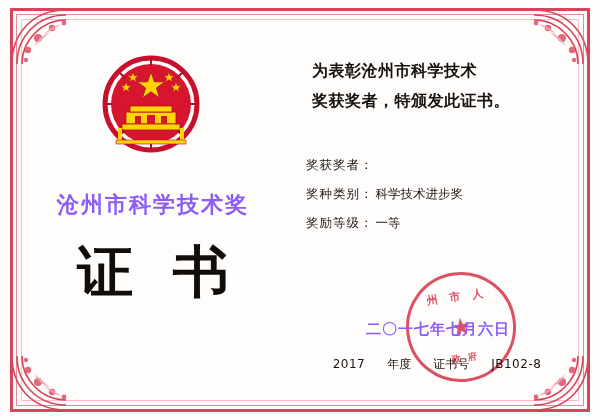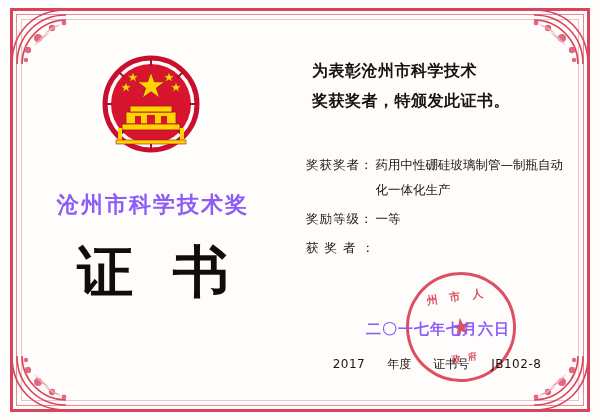--- a/index.html
+++ b/index.html
@@ -349,31 +349,30 @@
   <div class="cert-word">证 书</div>
 
   <div class="citation">
     <div>为表彰沧州市科学技术</div>
     <div>奖获奖者，特颁发此证书。</div>
   </div>
 
   <div class="fields">
     <div class="field-row">
       <span class="field-label">奖获奖者：</span>
-      <span class="field-value">
-        <span>药用中性硼硅玻璃制管—制瓶自动</span>
-        <span class="second-line">化一体化生产</span>
-      </span>
+    </div>
+    <div class="field-row">
+      <span class="field-label">奖种类别：</span>
+      <span class="field-value">科学技术进步奖</span>
     </div>
     <div class="field-row">
       <span class="field-label">奖励等级：</span>
       <span class="field-value">一等</span>
     </div>
     <div class="field-row">
-      <span class="field-label">获 奖 者 ：</span>
     </div>
   </div>
 
   <div class="seal">
     <div class="seal-top">州 市 人</div>
     <div class="seal-star">★</div>
     <div class="seal-bottom">政 府</div>
   </div>
 
   <div class="issue-date">二〇一七年七月六日</div>

